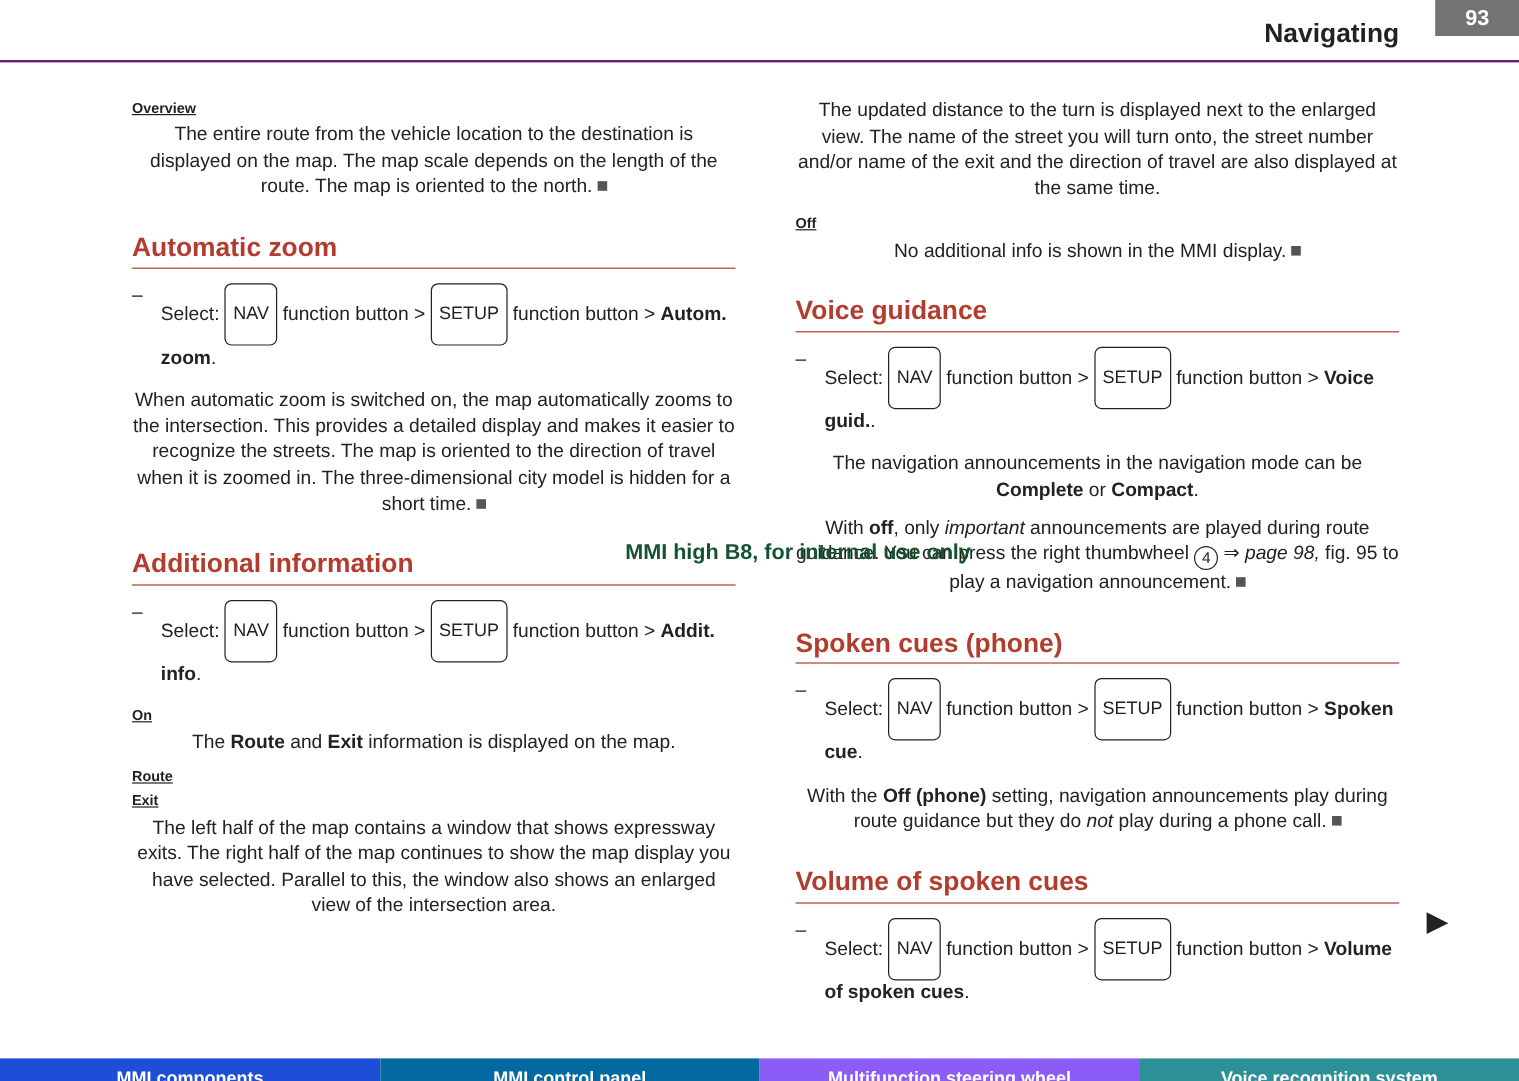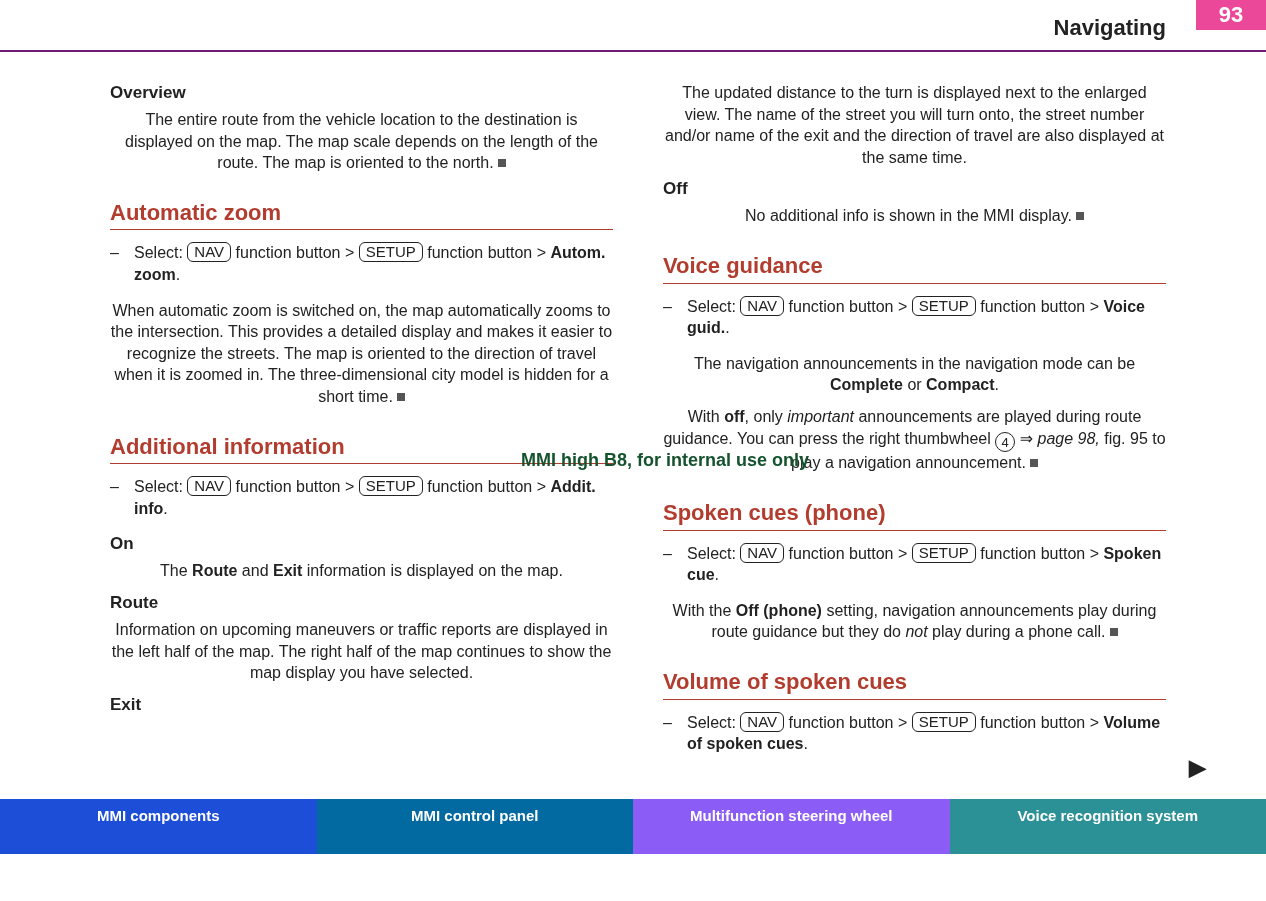--- a/index.html
+++ b/index.html
@@ -21,42 +21,43 @@
     top: 15px;
     font-size: 22px;
     font-weight: 700;
   }
   .page-badge {
     position: absolute;
     right: 0;
     top: 0;
     width: 70px;
     height: 30px;
-    background: #ec4899;
+    background: #737373;
     color: #fff;
     display: flex;
     align-items: center;
     justify-content: center;
-    font-size: 22px;
+    font-size: 18px;
     font-weight: 600;
   }
   .content {
     display: flex;
     padding: 30px 100px 30px 110px;
     gap: 50px;
   }
   .col {
     flex: 1;
     position: relative;
     font-size: 16px;
     line-height: 1.35;
   }
   h3.sub {
-    font-size: 17px;
+    font-size: 12px;
     margin: 0 0 4px 0;
+    text-decoration: underline;
   }
   p {
     margin: 0 0 10px 0;
     text-align: center;
   }
   h2.section {
     color: #b23c2e;
     font-size: 22px;
     font-weight: 700;
     border-bottom: 1.5px solid #b23c2e;
@@ -71,21 +72,21 @@
     width: 24px;
     flex-shrink: 0;
   }
   .step .body {
     flex: 1;
   }
   .btn {
     display: inline-block;
     border: 1.5px solid #222;
     border-radius: 6px;
-    padding: 0 6px;
+    padding: 16px 6px;
     font-size: 15px;
     line-height: 1.2;
     vertical-align: 1px;
   }
   .circ {
     display: inline-flex;
     border: 1.5px solid #222;
     border-radius: 50%;
     width: 18px;
     height: 18px;
@@ -174,23 +175,23 @@
       <div class="dash">–</div>
       <div class="body">
         <span>Select: </span><span class="btn">NAV</span><span> function button &gt; </span><span class="btn">SETUP</span><span> function button &gt; </span><b>Addit. info</b>.
       </div>
     </div>
 
     <h3 class="sub">On</h3>
     <p><span>The </span><b>Route</b><span> and </span><b>Exit</b><span> information is displayed on the map.</span></p>
 
     <h3 class="sub">Route</h3>
-    <p>Information on upcoming maneuvers or traffic reports are displayed in the left half of the map. The right half of the map continues to show the map display you have selected.</p>
 
     <h3 class="sub">Exit</h3>
+    <p>The left half of the map contains a window that shows expressway exits. The right half of the map continues to show the map display you have selected. Parallel to this, the window also shows an enlarged view of the intersection area.</p>
   </div>
 
   <div class="col">
     <p>The updated distance to the turn is displayed next to the enlarged view. The name of the street you will turn onto, the street number and/or name of the exit and the direction of travel are also displayed at the same time.</p>
 
     <h3 class="sub">Off</h3>
     <p><span>No additional info is shown in the MMI display.</span><span class="endmark"></span></p>
 
     <h2 class="section">Voice guidance</h2>
     <div class="step">

